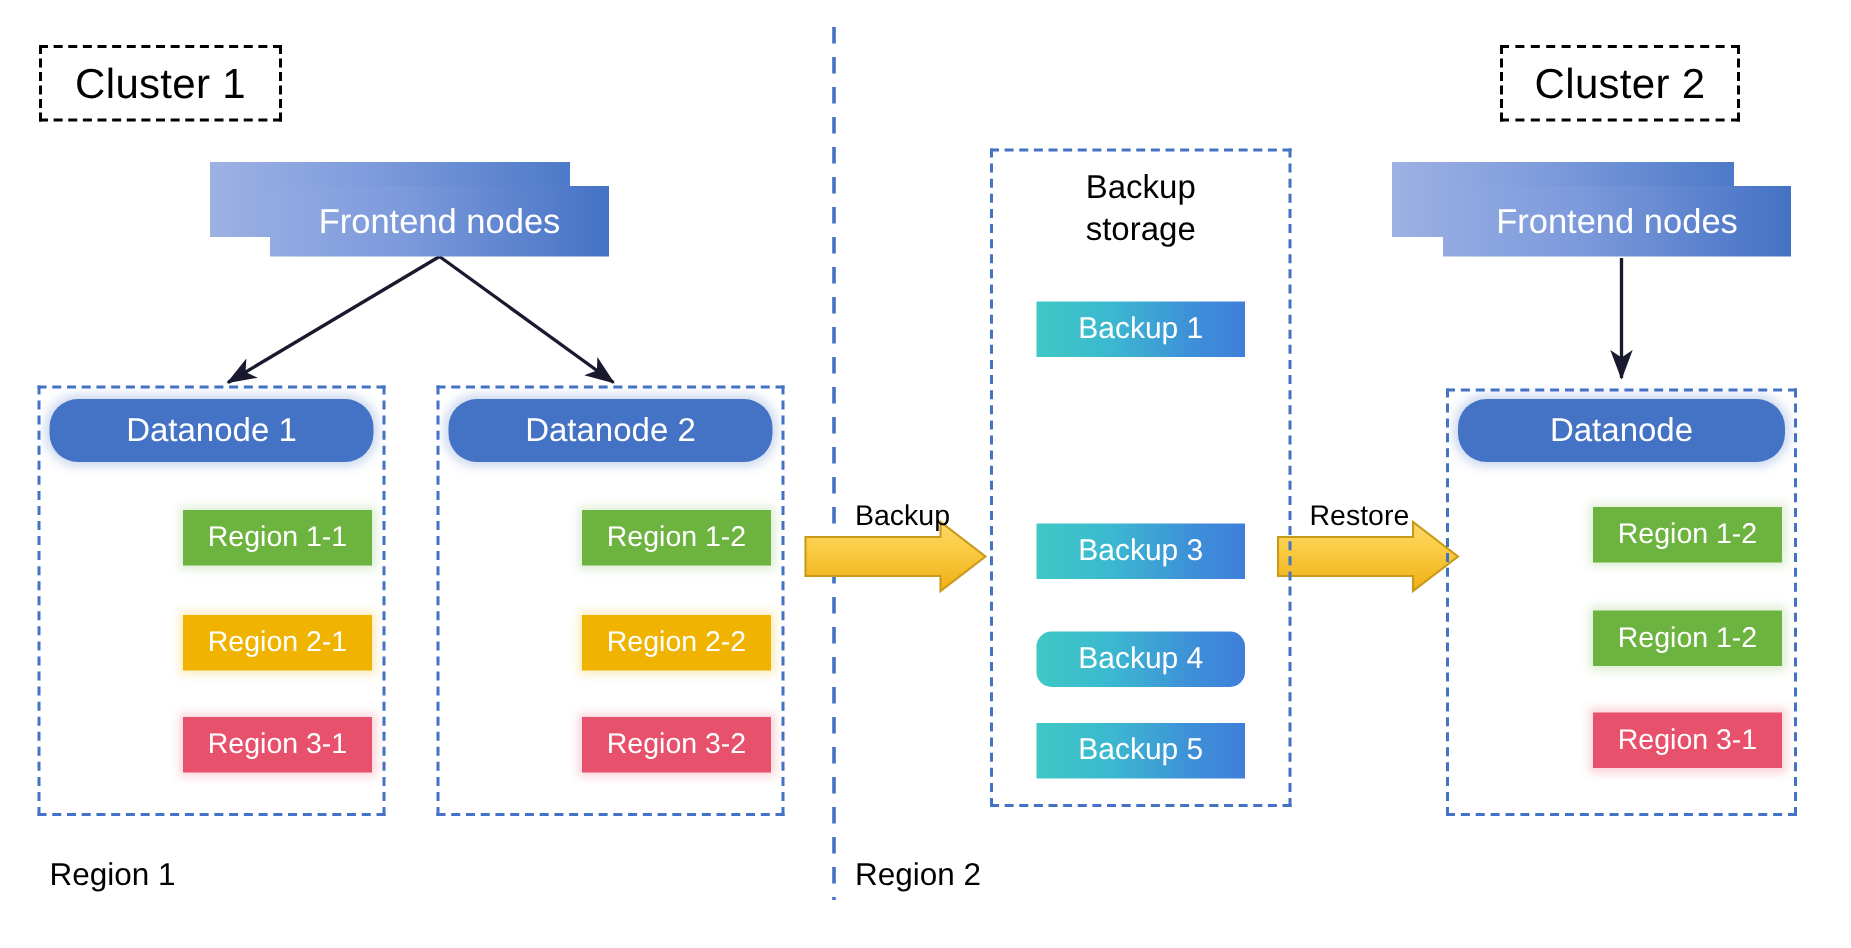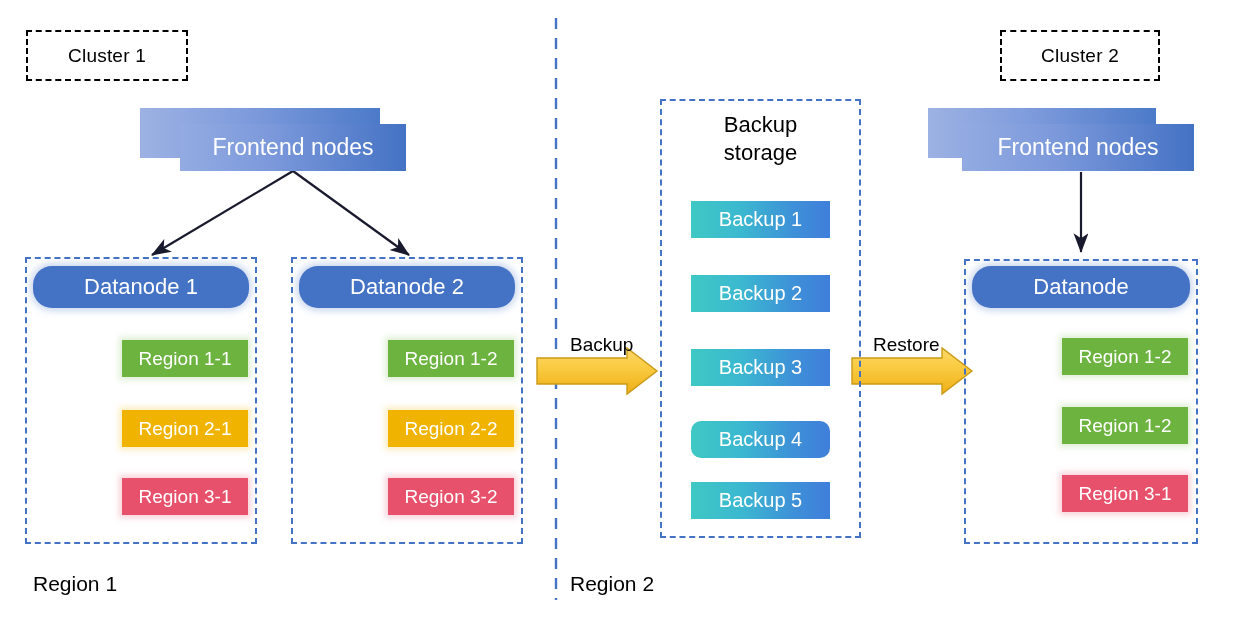--- a/index.html
+++ b/index.html
@@ -18,21 +18,21 @@
     overflow: hidden;
   }
   .abs { position: absolute; }
 
   
   .cluster-title {
     border: 2px dashed #000000;
     display: flex;
     align-items: center;
     justify-content: center;
-    font-size: 19px;
+    font-size: 28px;
     color: #000000;
     letter-spacing: .2px;
     background: transparent;
   }
 
   
   .frontend-wrap { }
   .frontend-back {
     background: linear-gradient(to right, #9DB2E3 0%, #7E9BDC 45%, #4C7AC8 100%);
   }
@@ -194,23 +194,20 @@
   <div class="abs dashed-blue" style="left:660px; top:99px; width:201px; height:439px;">
   </div>
   <div class="abs storage-label" style="left:660px; top:111px; width:201px;">
     <div>Backup</div>
     <div>storage</div>
   </div>
 
   <div class="abs backup-chip" style="left:691px; top:201px; width:139px; height:37px;">
     <span>Backup 1</span>
   </div>
-  <div class="abs backup-chip" style="left:691px; top:275px; width:139px; height:37px;">
-    <span>Backup 2</span>
-  </div>
   <div class="abs backup-chip" style="left:691px; top:349px; width:139px; height:37px;">
     <span>Backup 3</span>
   </div>
   <div class="abs backup-chip" style="left:691px; top:421px; width:139px; height:37px;border-radius:10px;">
     <span>Backup 4</span>
   </div>
   <div class="abs backup-chip" style="left:691px; top:482px; width:139px; height:37px;">
     <span>Backup 5</span>
   </div>
 

